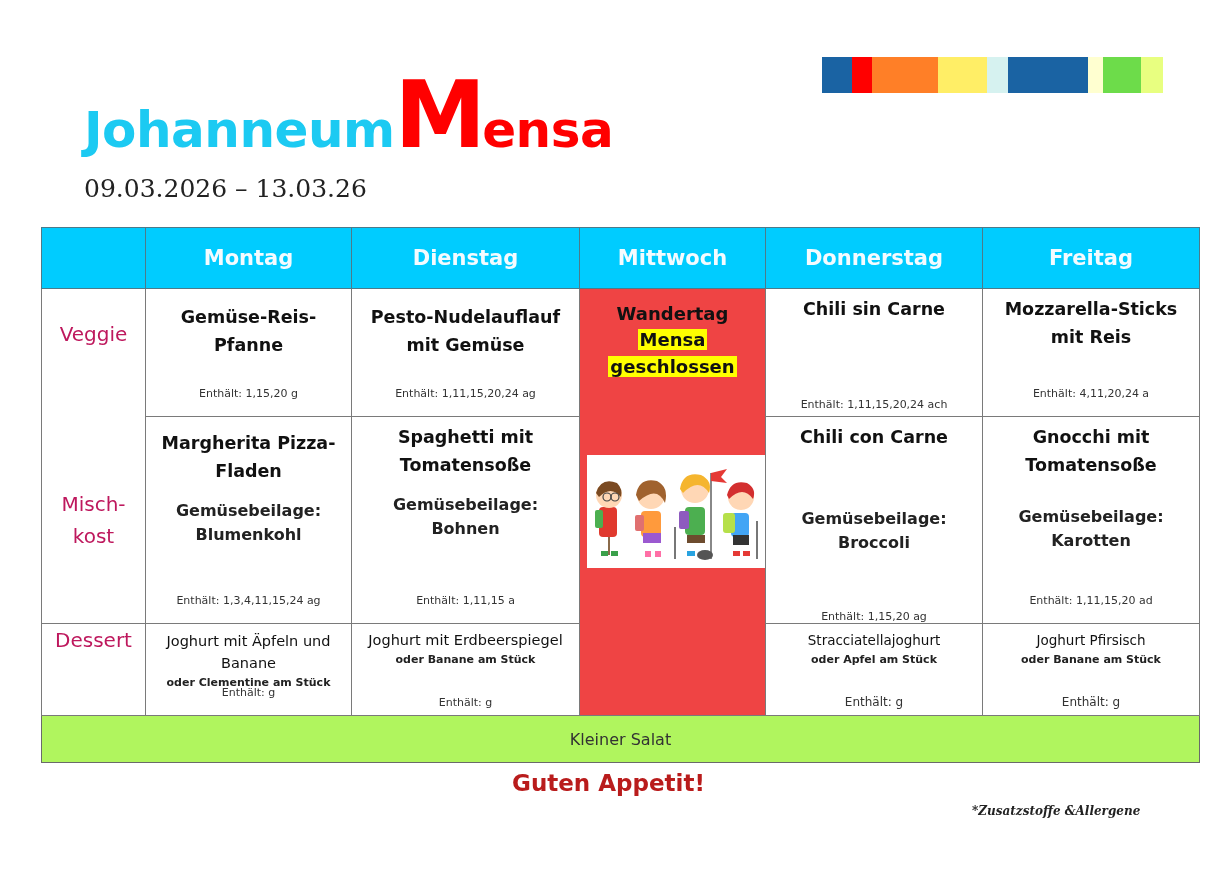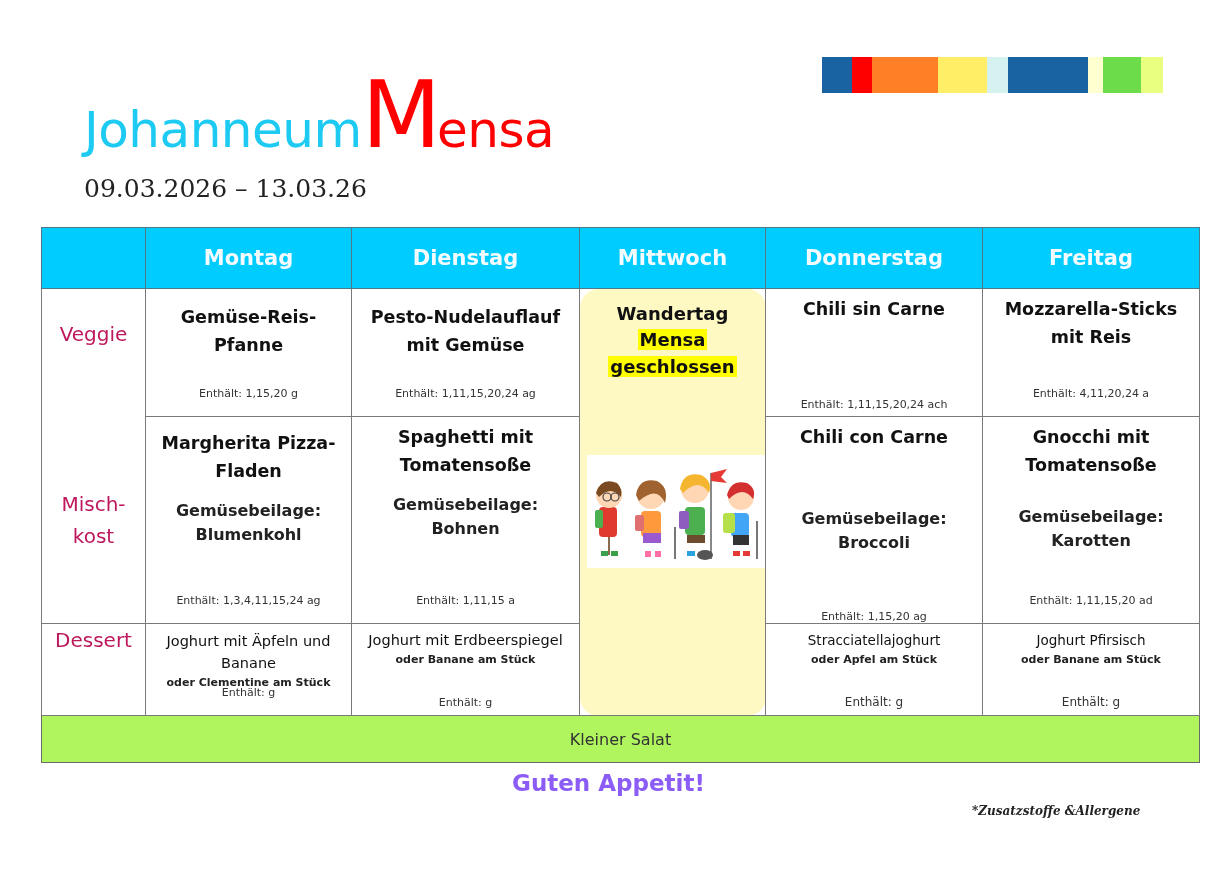--- a/index.html
+++ b/index.html
@@ -1,20 +1,20 @@
 <!DOCTYPE html>
 <html><head>
 <meta charset="utf-8">
 <style>
   html, body { margin:0; padding:0; background:#ffffff; }
   body { width:1228px; height:871px; position:relative; overflow:hidden;
          font-family:"DejaVu Sans", sans-serif; color:#111; }
 
   .brand-title { position:absolute; left:84px; top:62px; height:100px; white-space:nowrap;
-                 font-family:"DejaVu Sans", sans-serif; font-weight:normal; letter-spacing:-0.5px; }
+                 font-family:"DejaVu Sans", sans-serif; font-weight:bold; letter-spacing:-0.5px; }
   .brand-title .part1 { color:#1ccaf2; font-size:50px; vertical-align:baseline; }
   .brand-title .bigM { color:#ff0000; font-size:92px; vertical-align:baseline; letter-spacing:-4px; }
   .brand-title .part2 { color:#ff0000; font-size:50px; vertical-align:baseline; }
 
   .date-range { position:absolute; left:84px; top:174px; font-family:"DejaVu Serif", serif;
                 font-size:25px; color:#222; }
 
   .school-logo { position:absolute; left:822px; top:57px; width:341px; }
   .logo-bar { display:flex; height:36px; width:341px; }
   .logo-bar div { height:100%; }
@@ -23,30 +23,30 @@
   .logo-text .small { font-size:9px; letter-spacing:0.5px; }
 
   .menu-table { position:absolute; left:41px; top:227px; border-collapse:collapse; table-layout:fixed; }
   .menu-table td, .menu-table th { border:1px solid #7a7a7a; padding:0; text-align:center; vertical-align:top; position:relative; }
   .menu-table th { background:#00ccff; color:#f4fbff; font-size:21px; font-weight:bold; height:60px; vertical-align:middle; border-color:#4d7a8a; }
   .row-label { font-size:20px; font-weight:normal; color:#be185d; }
   .dish-cell { background:#fff; }
   .dish-title { font-size:17.5px; font-weight:bold; line-height:28px; color:#111; display:block; }
   .allergen { position:absolute; left:0; right:0; bottom:16px; font-size:11px; color:#333; }
   .side-label { font-size:16px; font-weight:bold; color:#222; display:block; line-height:24px; }
-  .closed { background:#fef9c3;border-radius:19px; }
+  .closed { background:#ef4444; }
   .closed-title { font-size:18px; font-weight:bold; display:block; margin-top:12px; line-height:26px; }
   .highlight { background:#ffff00; font-size:18px; font-weight:bold; line-height:26px; padding:0 2px; }
   .dessert-title { font-size:14.5px; font-weight:normal; line-height:21px; display:block; margin-top:6px; }
   .dessert-alt { font-size:11px; font-weight:bold; color:#222; display:block; line-height:18px; }
   .salad-row td { background:#b0f55e; font-size:16px; color:#333; vertical-align:middle; border-color:#6a6a6a; }
 
   .kids-img { position:absolute; left:7px; top:38px; width:178px; height:113px; background:#fff; }
 
-  .footer-greeting { position:absolute; left:512px; top:770px; font-size:23px; font-weight:bold; color:#8b5cf6; }
+  .footer-greeting { position:absolute; left:512px; top:770px; font-size:23px; font-weight:bold; color:#b91c1c; }
   .footer-note { position:absolute; left:972px; top:804px; font-family:"DejaVu Serif", serif; font-style:italic;
                  font-weight:bold; font-size:12px; color:#222; }
 </style>
 </head>
 <body>
 
 <div class="brand-title">
   <span class="part1">Johanneum</span><span class="bigM">M</span><span class="part2">ensa</span>
 </div>
 <div class="date-range">09.03.2026 – 13.03.26</div>

